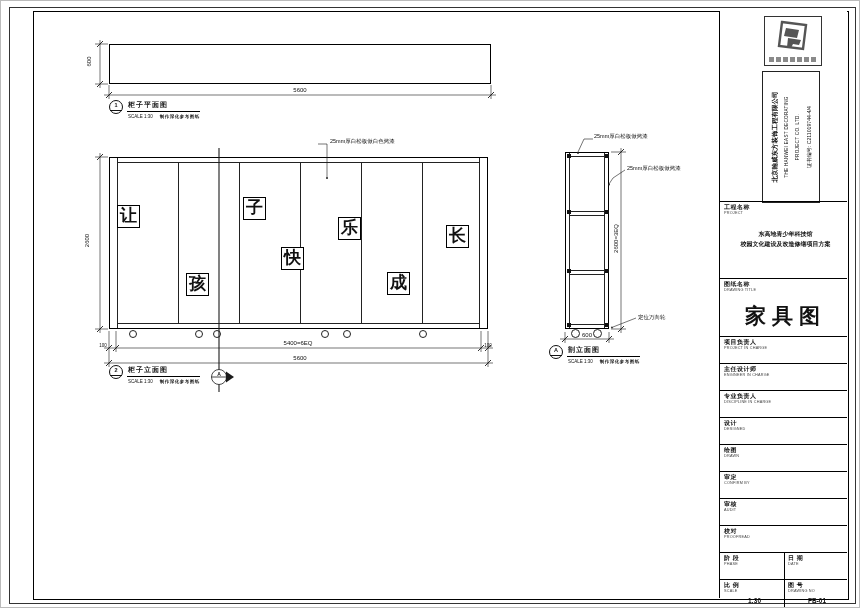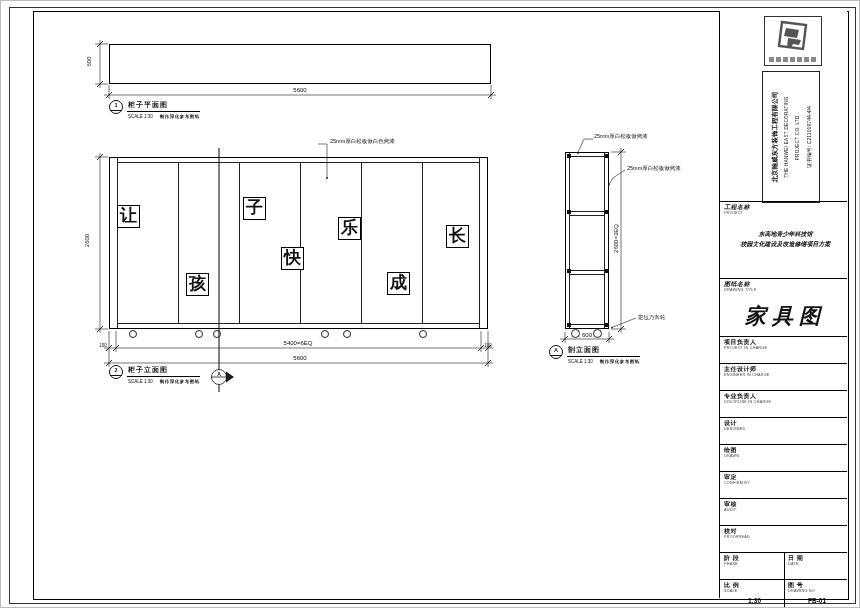--- a/index.html
+++ b/index.html
@@ -30,21 +30,21 @@
   .vtag{position:relative;width:14px;height:14px;border:1px solid #111;border-radius:50%;
     font-size:5.5px;font-weight:bold;text-align:center;line-height:9px;box-sizing:border-box;background:#fff;}
   .vtag .tagline{position:absolute;left:0;top:8.5px;width:100%;height:0;border-top:0.8px solid #111;}
   .vbody{display:inline-block;}
   .vtitle{display:block;font-size:7px;font-weight:bold;letter-spacing:1px;border-bottom:1.6px solid #000;padding:0 3px 1px 1px;white-space:nowrap;}
   .vsub{display:flex;gap:7px;font-size:4.5px;margin-top:1.5px;padding-left:1px;white-space:nowrap;}
   .vnote{font-weight:bold;letter-spacing:0.5px;}
   .section-tag{position:absolute;font-size:5px;font-weight:bold;text-align:center;}
   
   .tb{position:absolute;left:718px;top:10px;width:128px;height:587px;border-left:1.6px solid #000;box-sizing:border-box;background:#fff;}
-  .tb-sec{position:absolute;left:0;width:100%;box-sizing:border-box;border-top:1.6px solid #000;font-style:italic;}
+  .tb-sec{position:absolute;left:0;width:100%;box-sizing:border-box;border-top:1.6px solid #000;}
   .tb-row{position:absolute;left:0;width:100%;height:27px;box-sizing:border-box;border-top:1.2px solid #000;padding:2px 0 0 4px;}
   .lbl-cn{font-size:6px;font-weight:bold;letter-spacing:0.5px;line-height:7px;}
   .lbl-en{font-size:3.8px;color:#444;line-height:5px;letter-spacing:0.2px;}
   .logo-box{position:absolute;left:44px;top:5px;width:58px;height:50px;border:1.4px solid #333;box-sizing:border-box;}
   .logo-caption{position:absolute;left:4px;bottom:3px;width:48px;height:5px;
     background:repeating-linear-gradient(90deg,#8a8a8a 0 5px,#fff 5px 7px);}
   .company-box{position:absolute;left:42px;top:60px;width:58px;height:132px;border:1px solid #222;box-sizing:border-box;}
   .company-rot{position:absolute;left:0;top:0;width:130px;height:56px;transform:rotate(-90deg) translateX(-130px);transform-origin:0 0;
     display:flex;flex-direction:column;justify-content:center;text-align:center;}
   .company-rot .cn{font-size:6.5px;font-weight:bold;line-height:13px;white-space:nowrap;}

